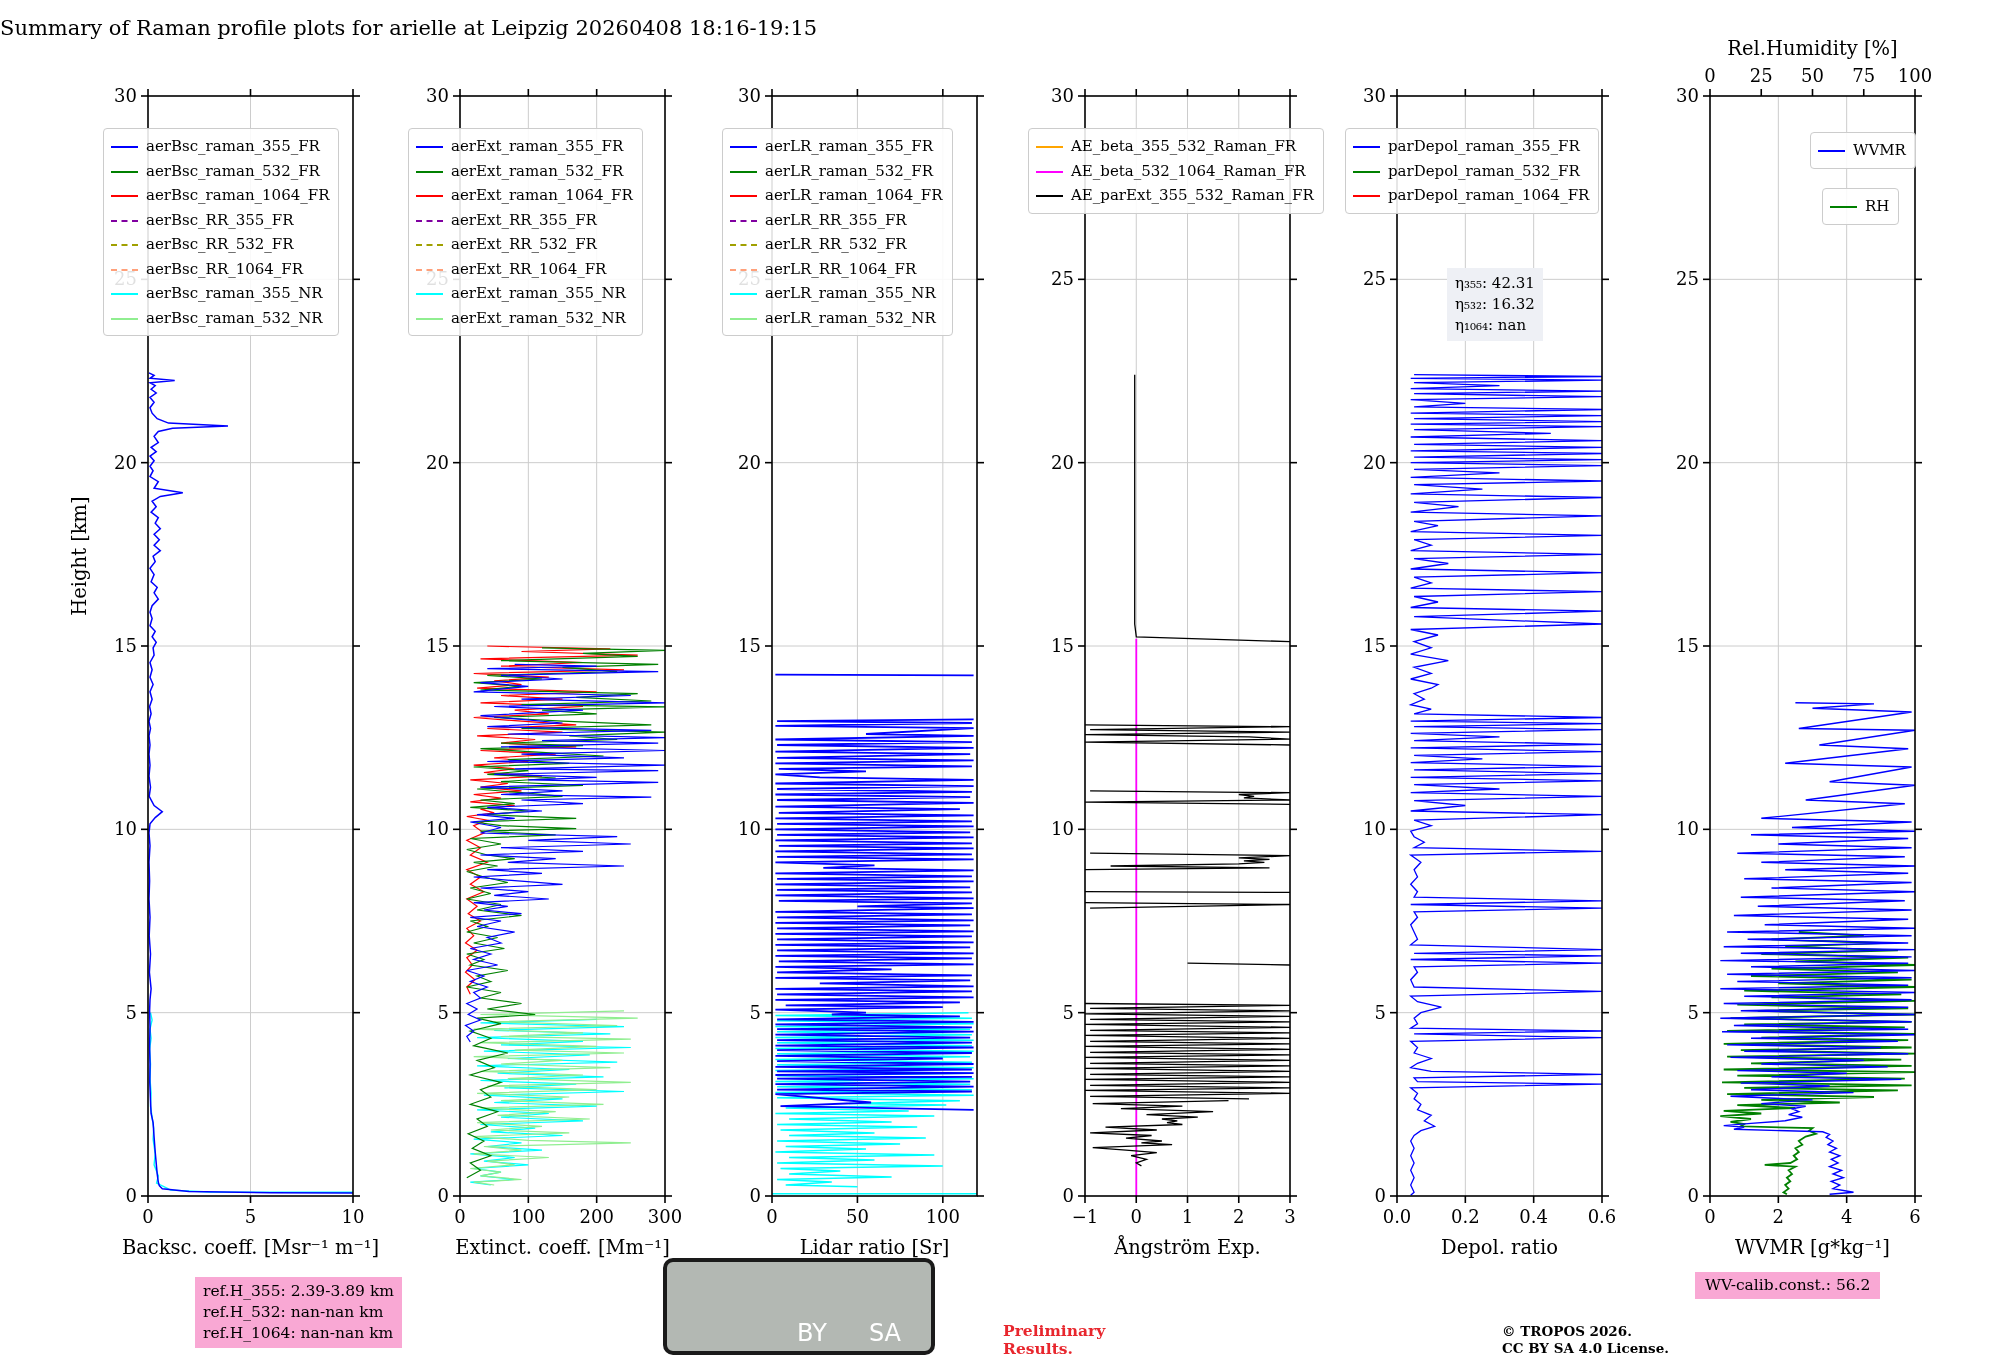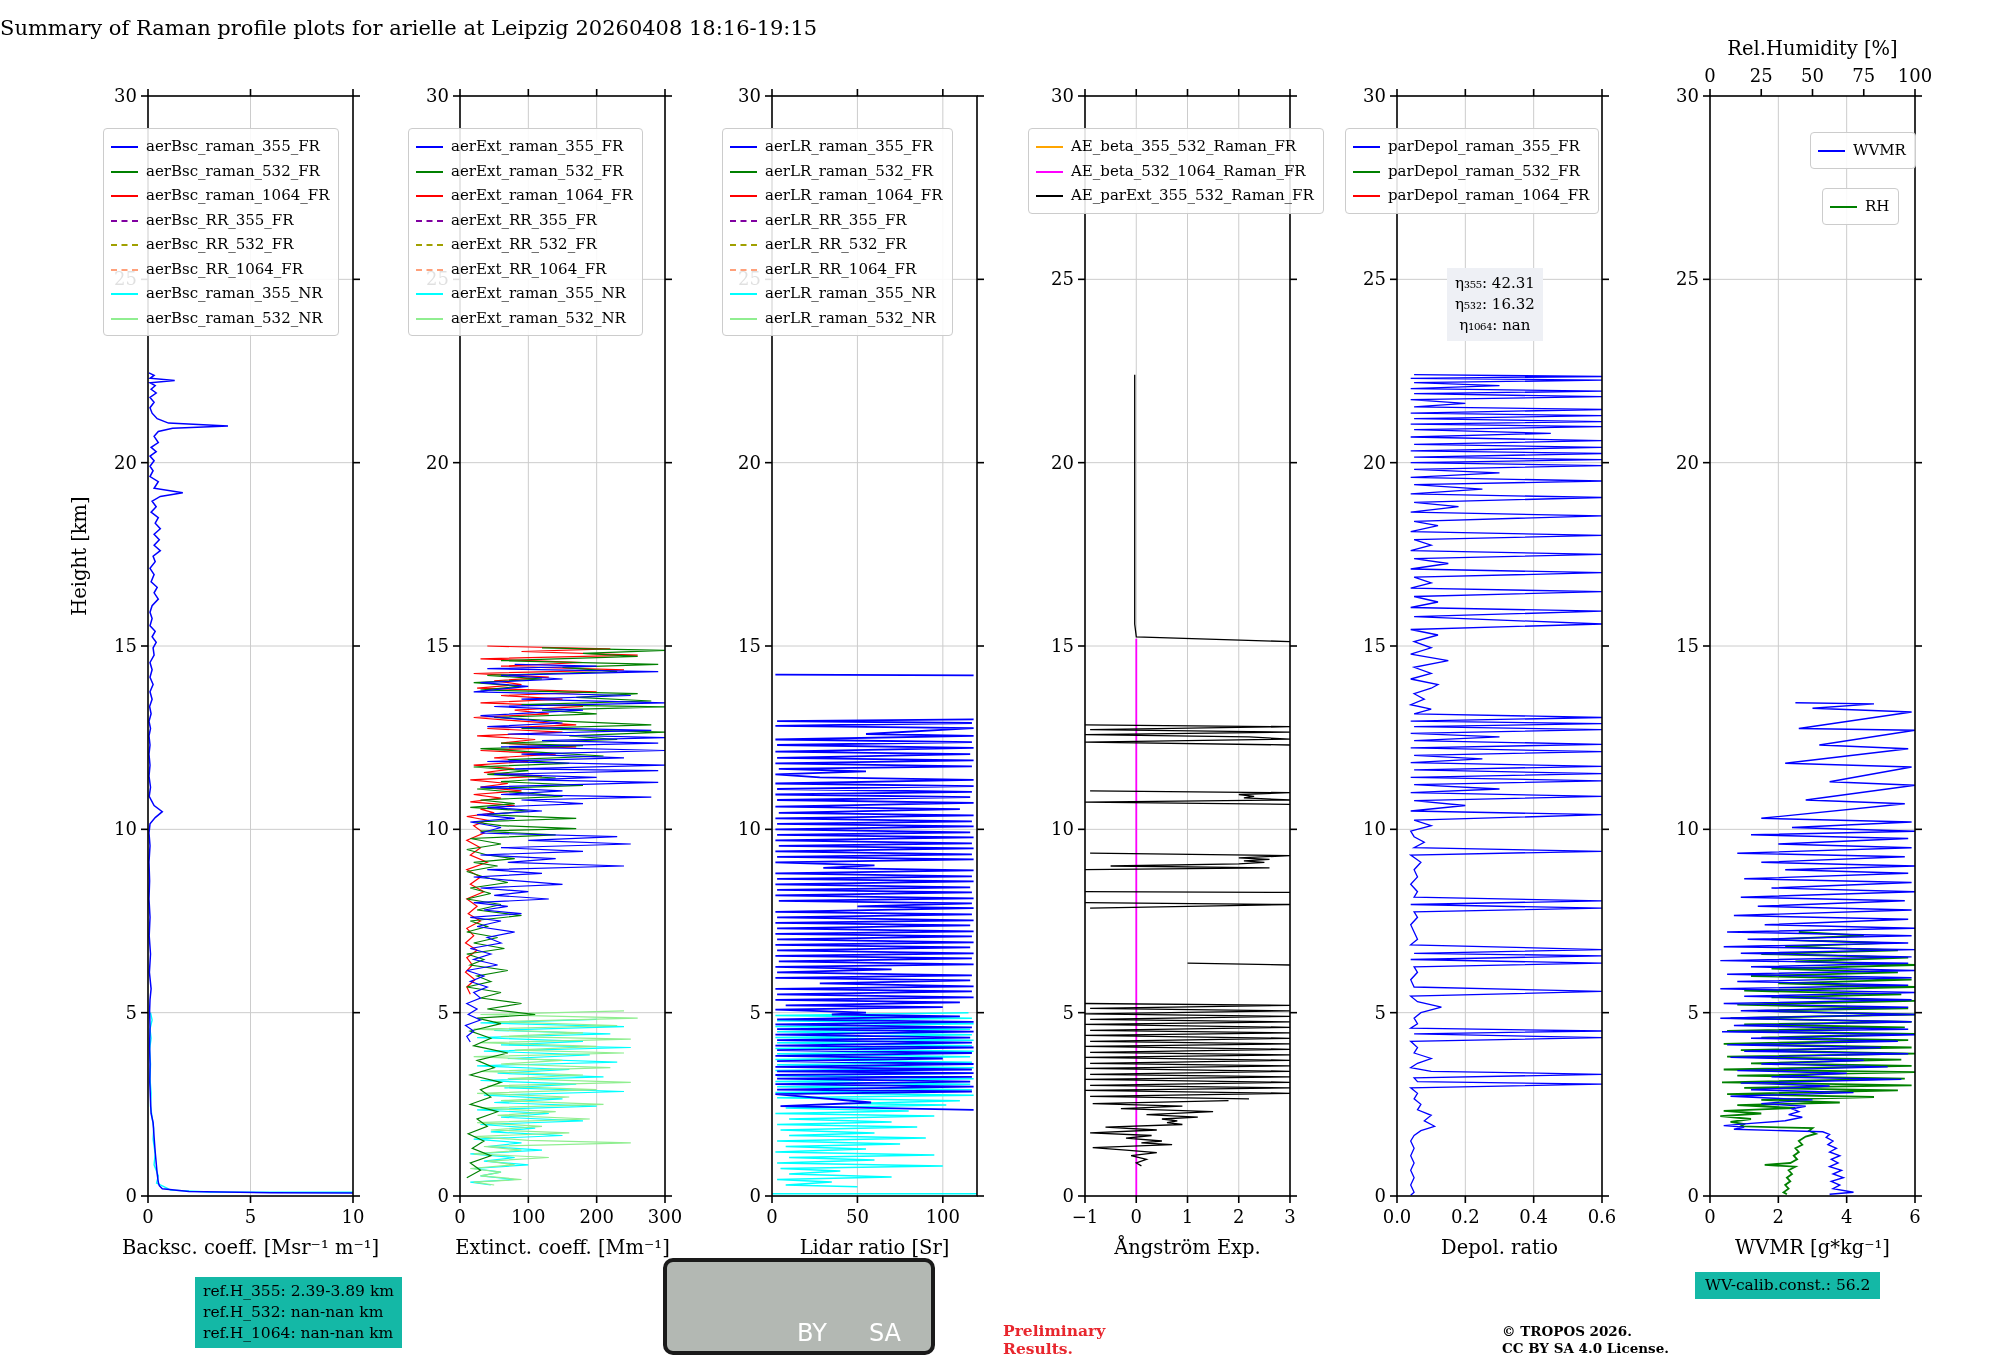--- a/index.html
+++ b/index.html
@@ -6,21 +6,21 @@
   #fig{position:relative;width:2000px;height:1360px;background:#ffffff;
        font-family:"DejaVu Serif","Liberation Serif",serif;color:#000;overflow:hidden;}
   .title{position:absolute;top:16px;left:0;width:2000px;text-align:left;font-size:21px;}
   .panel{position:absolute;top:96px;width:205px;height:1100px;}
   .panel svg{overflow:visible;position:absolute;left:0;top:0;}
   .legend{position:absolute;background:rgba(255,255,255,0.88);border:1px solid #cccccc;
           border-radius:4px;padding:5px 9px 5px 7px;font-size:15px;line-height:24.5px;white-space:nowrap;z-index:5;}
   .legend .sw{display:inline-block;width:27px;height:0;border-top:2px solid #000;vertical-align:middle;margin-right:8px;}
   .legend .sw.dash{border-top-style:dashed;}
   .annot{position:absolute;background:#eef0f5;padding:5px 8px;font-size:15px;line-height:21px;z-index:5;}
-  .footbox{position:absolute;background:#14b8a6;padding:4px 8px;font-size:15.5px;line-height:21px;}
+  .footbox{position:absolute;background:#f9a8d4;padding:4px 8px;font-size:15.5px;line-height:21px;}
   .prelim{position:absolute;color:#e8262d;font-weight:bold;font-size:15.5px;line-height:18px;
           font-family:"DejaVu Serif","Liberation Serif",serif;}
   .tropos{position:absolute;font-weight:bold;font-size:13.5px;line-height:17px;}
   .ccbadge{position:absolute;left:663px;top:1258px;width:272px;height:97px;background:#b3b8b3;
            border:4px solid #1a1a1a;border-radius:10px;box-sizing:border-box;}
   .ccrow{position:absolute;top:8px;left:0;width:100%;display:flex;justify-content:space-around;align-items:center;}
   .cclabels{position:absolute;bottom:4px;left:0;width:100%;display:flex;justify-content:flex-end;gap:42px;
             padding-right:30px;box-sizing:border-box;color:#ffffff;font-weight:normal;
             font-size:24px;font-family:"DejaVu Sans","Liberation Sans",sans-serif;}
   .tick-label{font-size:18px;fill:#000;}
@@ -350,21 +350,21 @@
           <line x1="68.33333333333334" y1="0" x2="68.33333333333334" y2="-7" stroke="#000" stroke-width="1.6"></line>
           <line x1="136.66666666666669" y1="0" x2="136.66666666666669" y2="-7" stroke="#000" stroke-width="1.6"></line>
           <line x1="205" y1="0" x2="205" y2="-7" stroke="#000" stroke-width="1.6"></line>
           <text class="axis-label" x="102.5" y="1158" text-anchor="middle">Depol. ratio</text>
         </svg>
         <div class="legend" style="left: -52px; top: 32px;">
           <div><span class="sw" style="border-top-color: rgb(0, 0, 255);"></span><span>parDepol_raman_355_FR</span></div>
           <div><span class="sw" style="border-top-color: rgb(0, 128, 0);"></span><span>parDepol_raman_532_FR</span></div>
           <div><span class="sw" style="border-top-color: rgb(255, 0, 0);"></span><span>parDepol_raman_1064_FR</span></div>
         </div>
-        <div class="annot" style="left: 50px; top: 172px; text-align: center;">
+        <div class="annot" style="left: 50px; top: 172px;">
           <div>η₃₅₅: 42.31</div>
           <div>η₅₃₂: 16.32</div>
           <div>η₁₀₆₄: nan</div>
         </div>
       </div>
       <div class="panel" style="left: 1710px;">
         <svg width="205" height="1100">
           <defs>
             <clipPath id="clip5">
               <rect x="0" y="0" width="205" height="1100"></rect>

